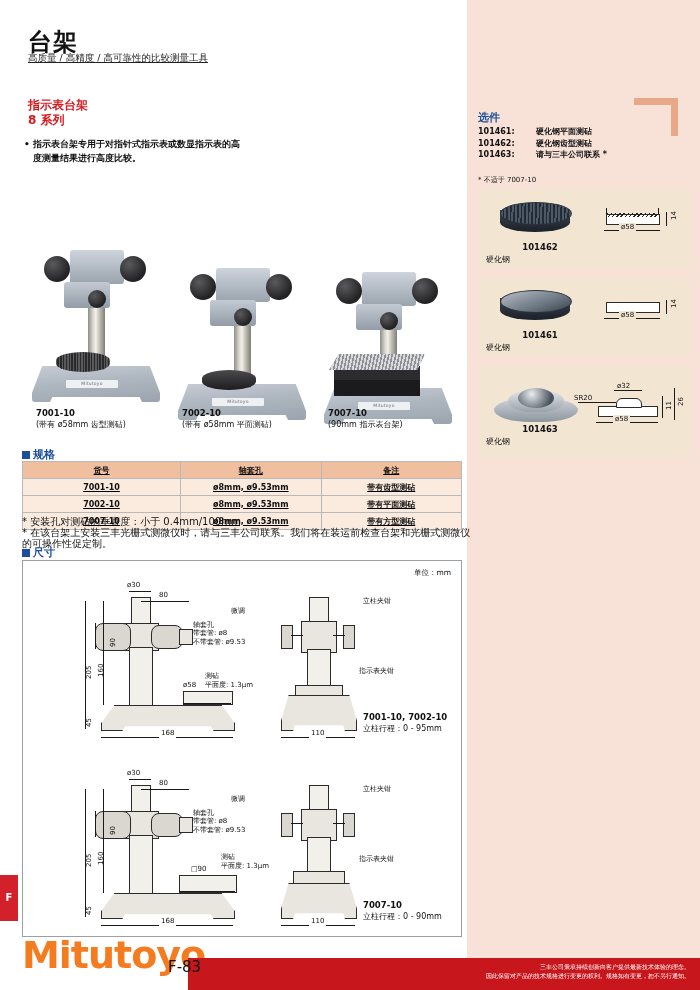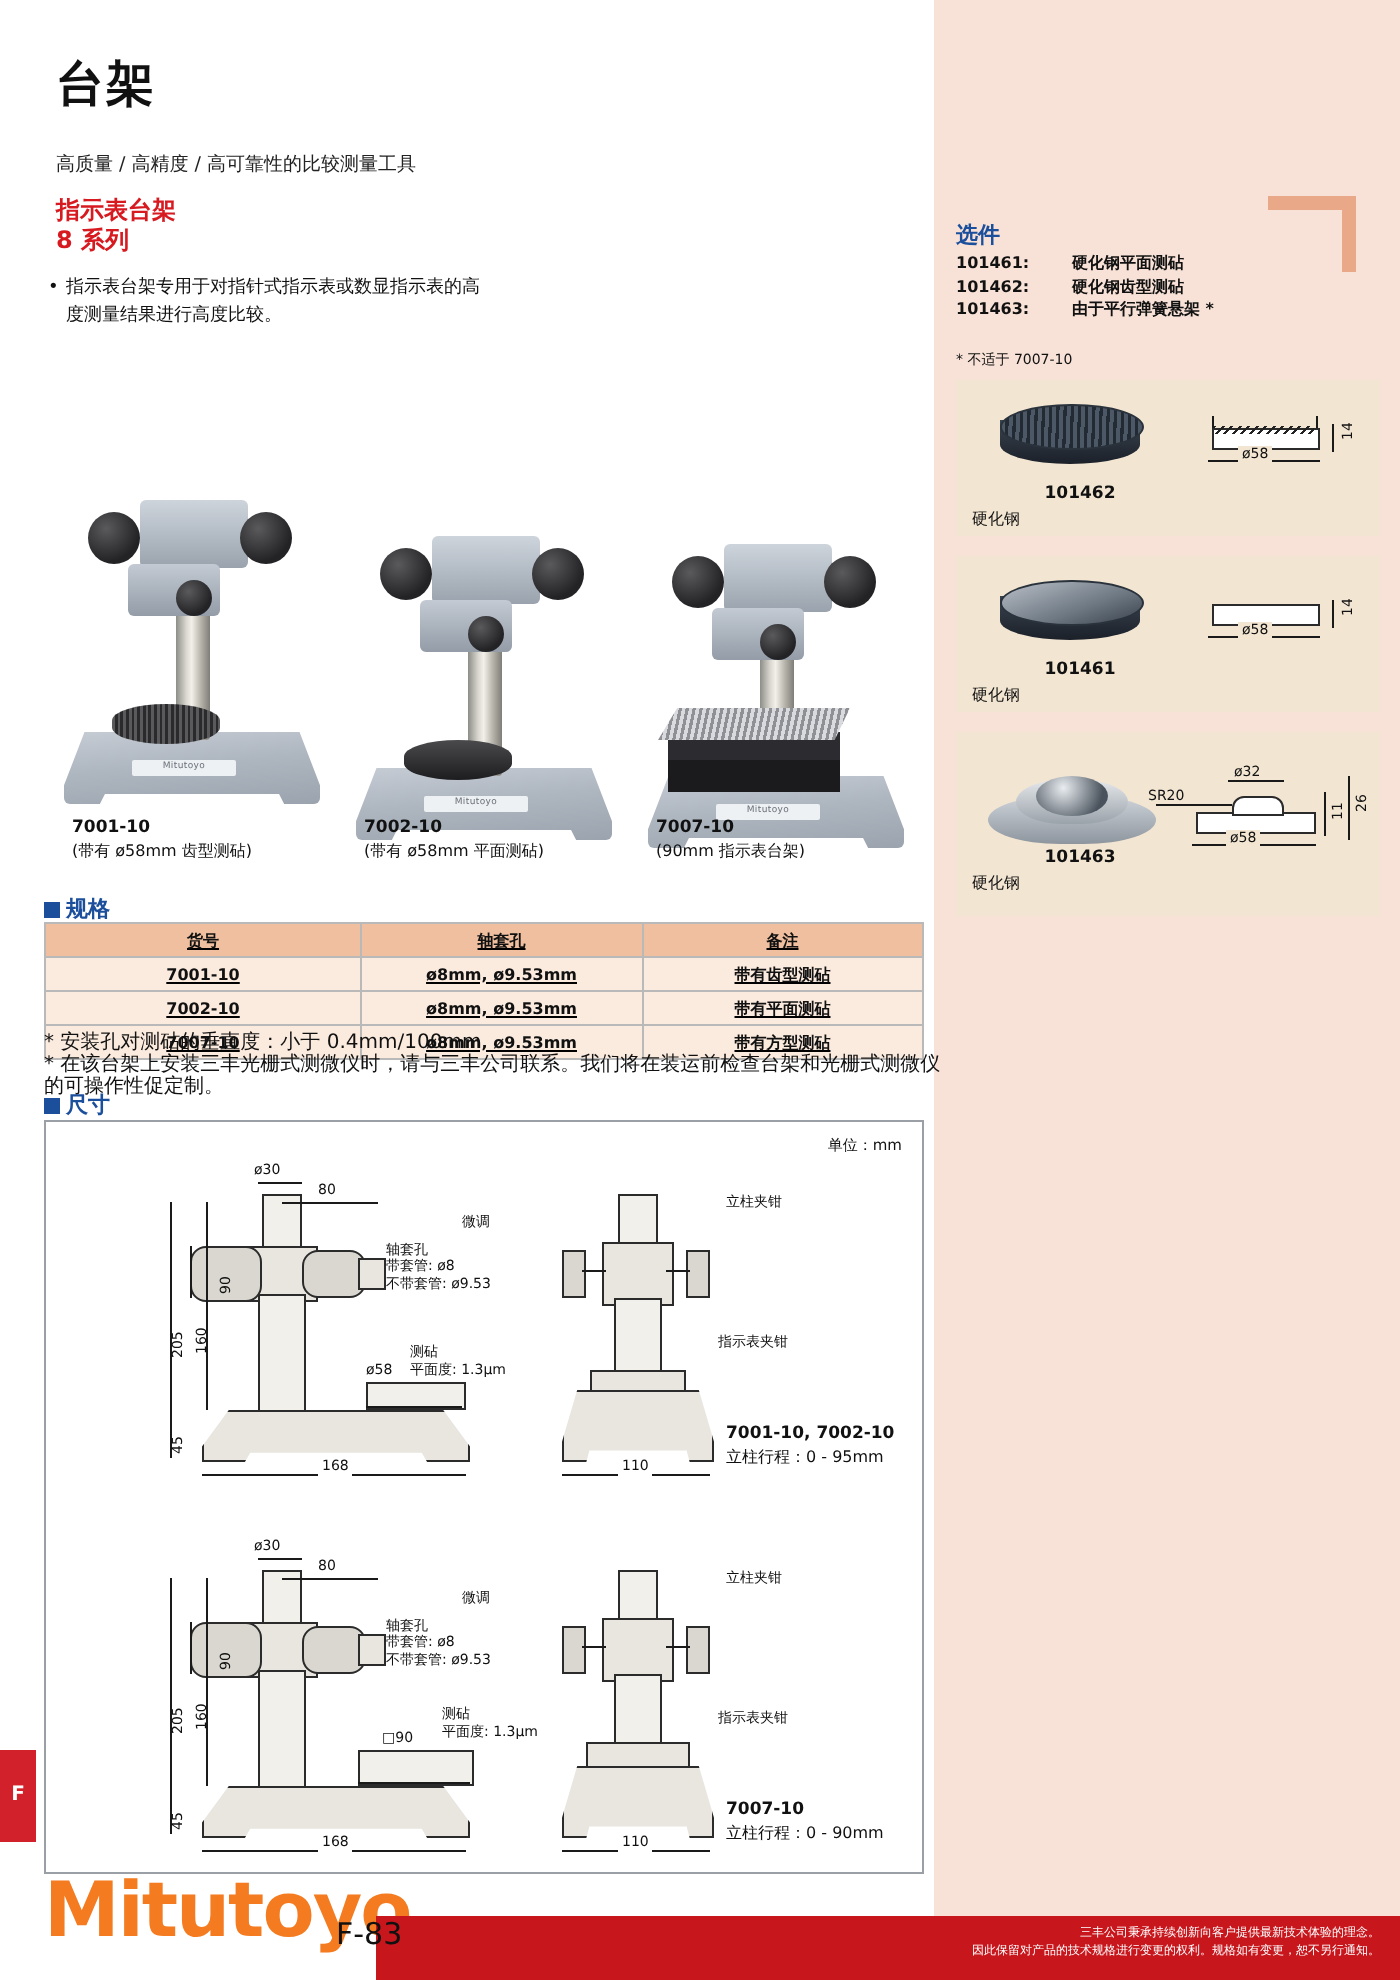--- a/index.html
+++ b/index.html
@@ -11,27 +11,27 @@
   .page{position:absolute;left:0;top:0;width:700px;height:990px;}
 
   
   .right-col{position:absolute;left:467px;top:0;width:233px;height:962px;background:#f8e2d7;}
   .corner-bracket{position:absolute;right:22px;top:98px;width:44px;height:38px;}
   .corner-bracket i{position:absolute;background:#e9a887;display:block;}
   .corner-bracket i.h{left:0;top:0;width:44px;height:7px;}
   .corner-bracket i.v{right:0;top:0;width:7px;height:38px;}
 
   .h-title{position:absolute;left:28px;top:26px;font-size:24px;font-weight:bold;color:#111;letter-spacing:1px;}
-  .h-sub{position:absolute;left:28px;top:76px;font-size:9.5px;color:#222;}
+  .h-sub{position:absolute;left:28px;top:52px;font-size:9.5px;color:#222;text-decoration:underline;}
   .s-title{position:absolute;left:28px;top:98px;font-size:12px;font-weight:bold;color:#d71920;line-height:15px;}
   .s-title .l2{display:block;}
 
   .bullets{position:absolute;left:24px;top:138px;width:430px;}
   .bcol{float:left;}
-  .bcol.a{width:222px;}
+  .bcol.a{width:222px;font-weight:bold;}
   .bcol.b{width:200px;}
   .bl{position:relative;padding-left:9px;font-size:9px;line-height:13.5px;color:#111;margin-bottom:2px;}
   .bl:before{content:"\2022";position:absolute;left:0;top:0;font-size:9px;color:#111;}
   .bl .ind{display:block;padding-left:1px;}
 
   
   .photos{position:absolute;left:22px;top:196px;width:440px;height:210px;}
   .stand{position:absolute;width:140px;height:200px;}
   .st1{left:4px;top:8px;}
   .st2{left:150px;top:26px;}
@@ -137,21 +137,21 @@
   </div>
 
   <div class="opt-list">
     <div class="row">
       <span class="pn">101461:</span><span class="nm">硬化钢平面测砧</span>
     </div>
     <div class="row">
       <span class="pn">101462:</span><span class="nm">硬化钢齿型测砧</span>
     </div>
     <div class="row">
-      <span class="pn">101463:</span><span class="nm">由于平行弹簧悬架 *</span>
+      <span class="pn">101463:</span><span class="nm">请与三丰公司联系 *</span>
     </div>
   </div>
   <div class="opt-note">* 不适于 7007-10</div>
 
   <div class="opt-card oc1">
     <div class="puck" style="left:22px;top:12px;width:70px;height:38px">
       <div class="side" style="background:linear-gradient(180deg,#3a4450,#1b2029);"></div>
       <div class="top" style="background:repeating-linear-gradient(92deg,#4d5866 0 2px,#222a34 2px 3.6px);border:1px solid #2a323c;"></div>
     </div>
     <div class="oc-name" style="left:14px;top:52px">101462</div>

